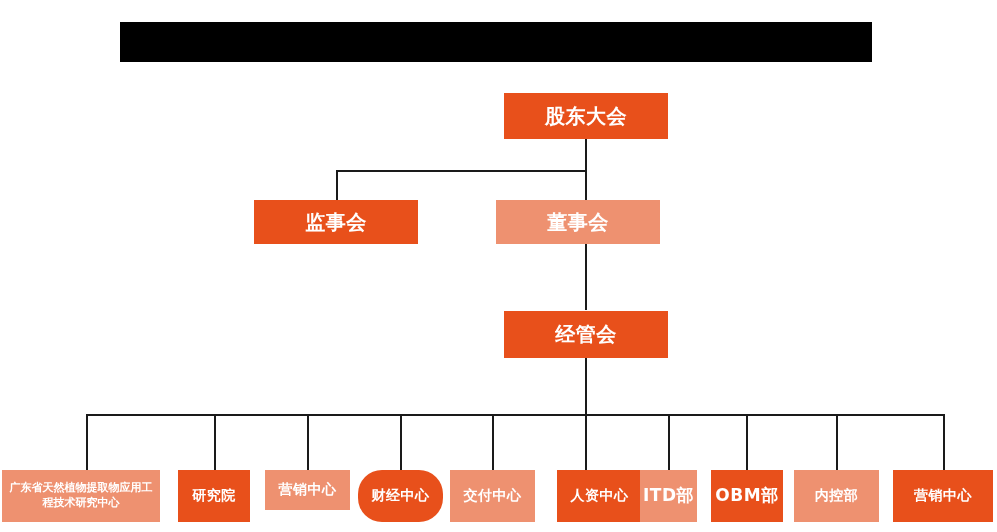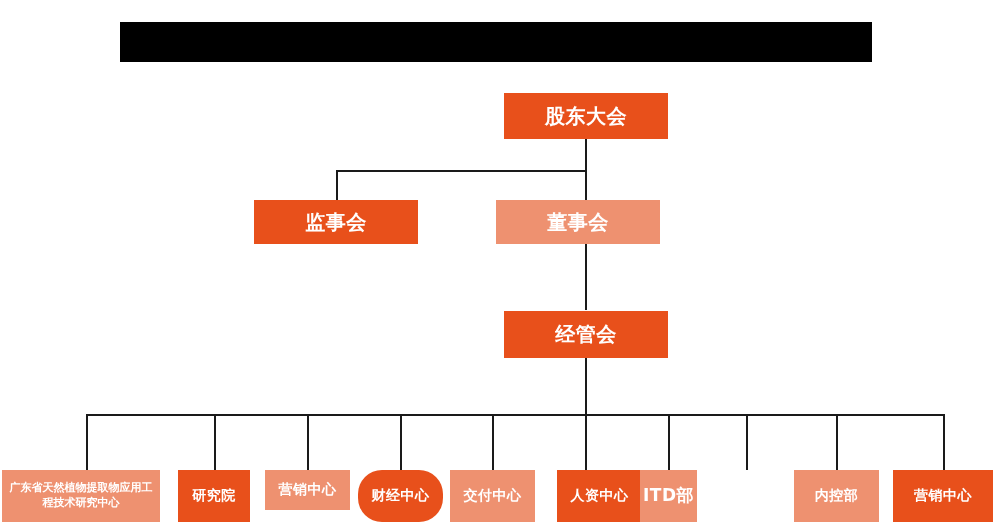--- a/index.html
+++ b/index.html
@@ -91,18 +91,19 @@
   <div class="node light md" style="left:265px; top:470px; width:85px; height:40px;">营销中心</div>
 
   <div class="node dark md" style="left:358px; top:470px; width:85px; height:52px;border-radius:24px;">财经中心</div>
 
   <div class="node light md" style="left:450px; top:470px; width:85px; height:52px;">交付中心</div>
 
   <div class="node dark md" style="left:543px; top:470px; width:85px; height:52px;margin-left:14px;">人资中心</div>
 
   <div class="node light sm" style="left:640px; top:470px; width:57px; height:52px;">ITD部</div>
 
+  <div class="node dark sm" style="left:711px; top:470px; width:72px; height:52px;">OBM部</div>
 
   <div class="node light md" style="left:794px; top:470px; width:85px; height:52px;">内控部</div>
 
   <div class="node dark md" style="left:893px; top:470px; width:100px; height:52px;">营销中心</div>
 
 </div>
 
 </body></html>

